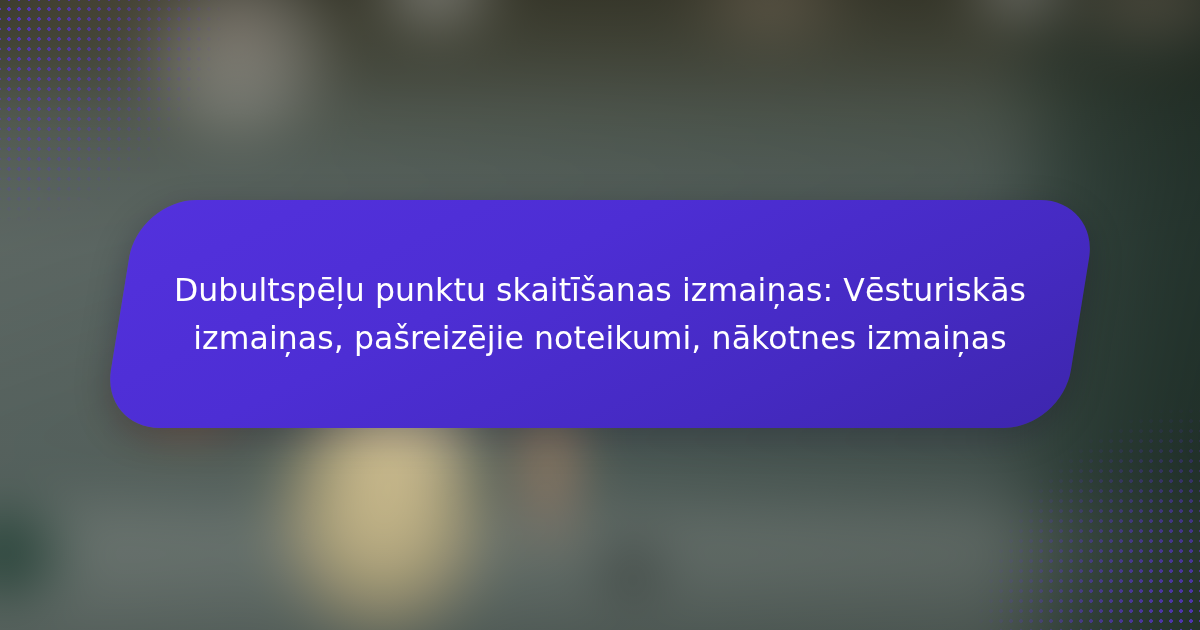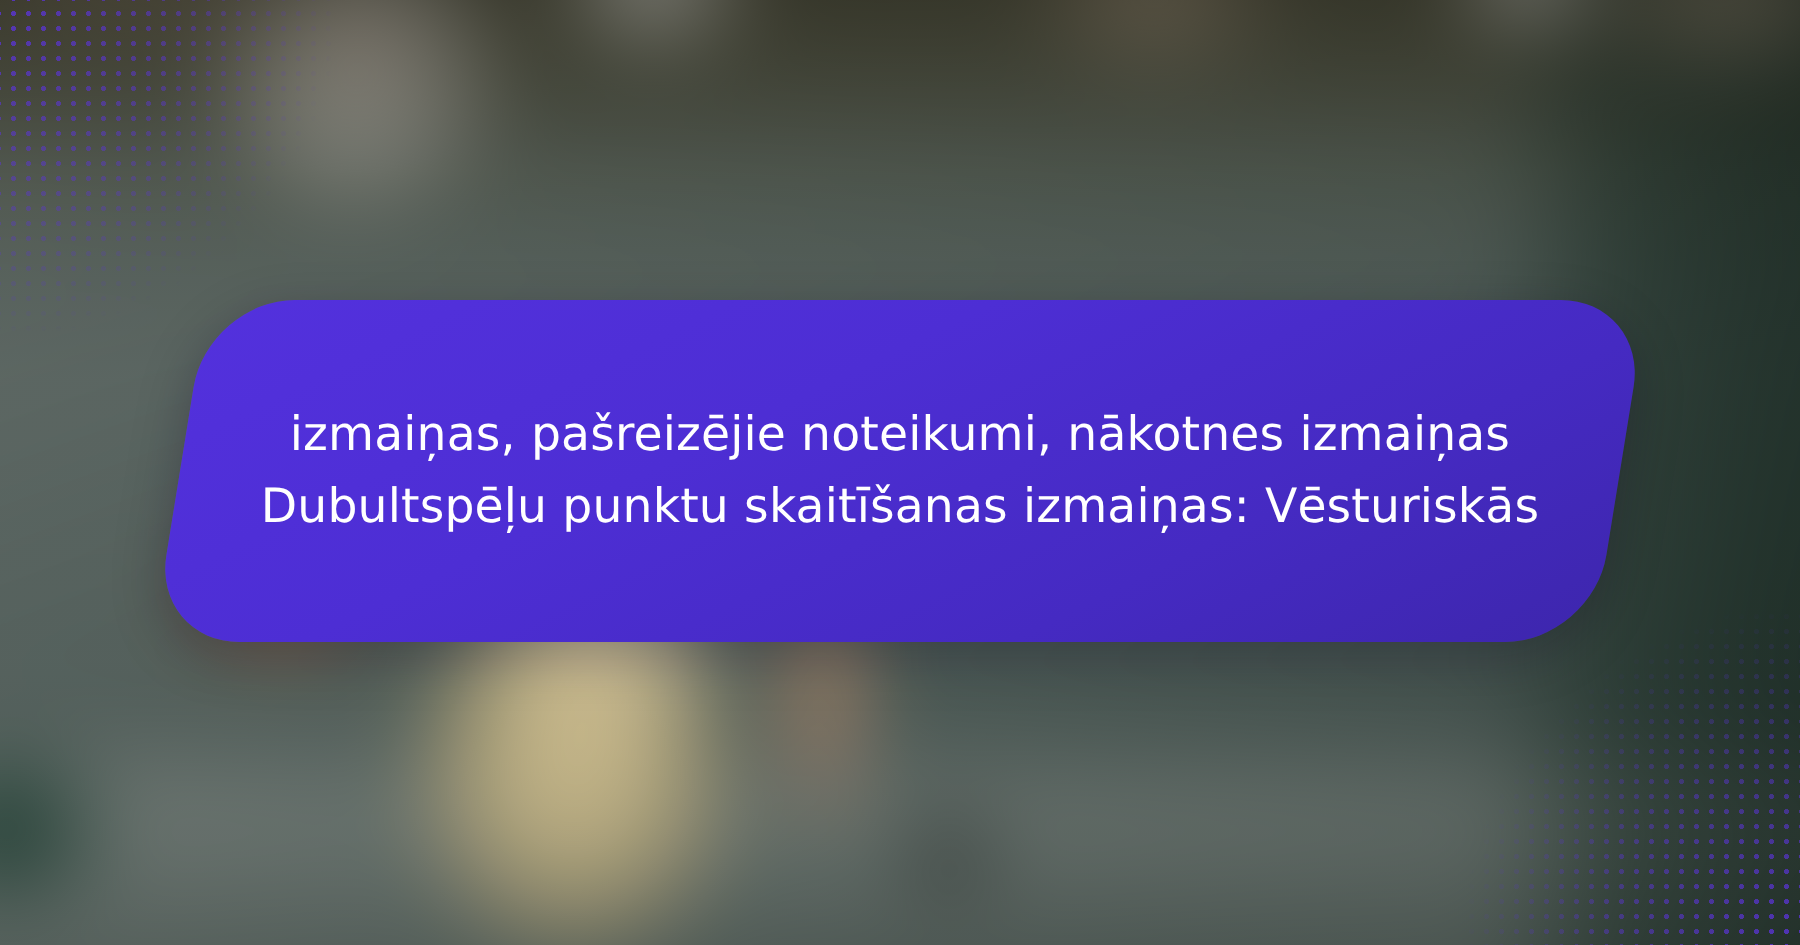--- a/index.html
+++ b/index.html
@@ -170,18 +170,18 @@
 
   <div class="bg-photo"></div>
   <div class="bg-grade"></div>
 
   <div class="dots tl"></div>
   <div class="dots br"></div>
 
   <div class="card-wrap">
     <div class="card-shape"></div>
     <div class="card-text">
+      <div class="title-line">Dubultspēļu punktu skaitīšanas izmaiņas: Vēsturiskās</div>
       <div class="title-line">izmaiņas, pašreizējie noteikumi, nākotnes izmaiņas</div>
-      <div class="title-line">Dubultspēļu punktu skaitīšanas izmaiņas: Vēsturiskās</div>
     </div>
   </div>
 
 </div>
 
 </body></html>

